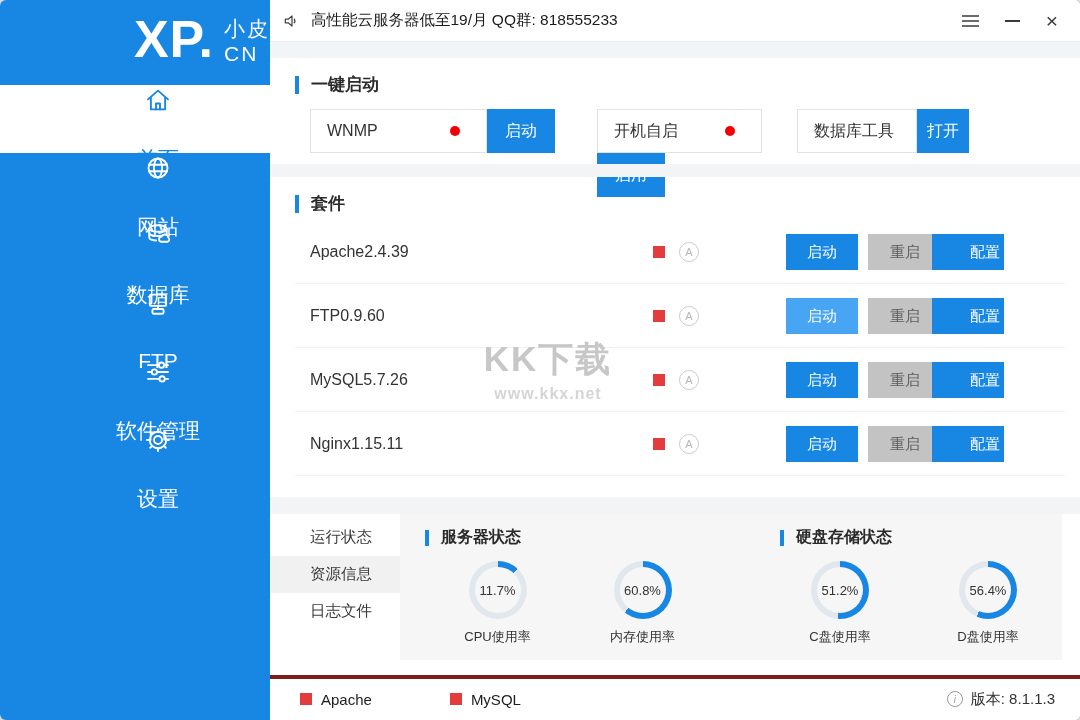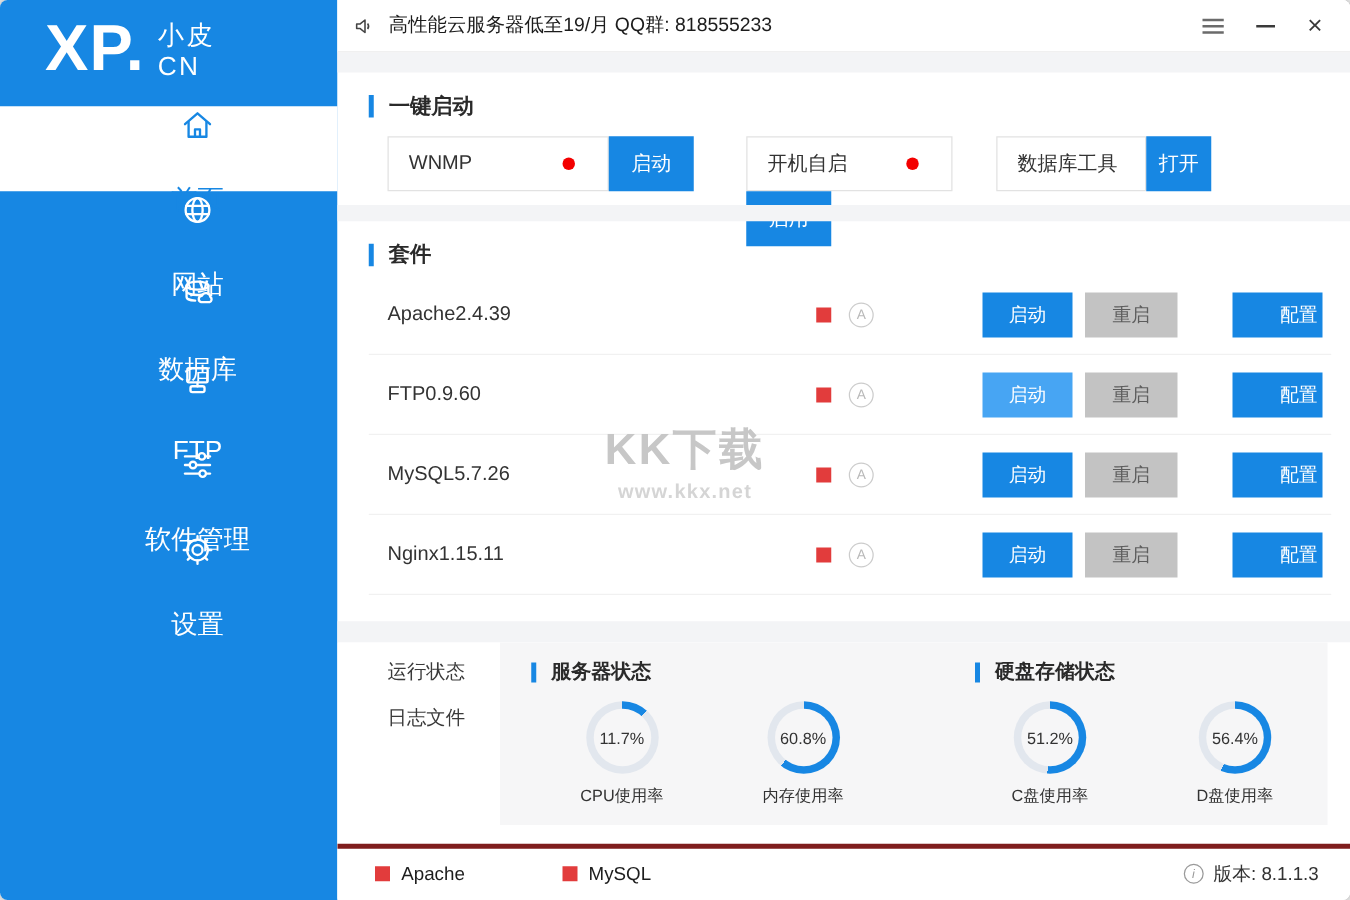--- a/index.html
+++ b/index.html
@@ -2,21 +2,21 @@
 <html><head>
 <meta charset="utf-8">
 <style>
   * { margin:0; padding:0; box-sizing:border-box; }
   html,body { background:#e9e9e9; font-family:"Liberation Sans", sans-serif; }
   .app { position:relative; width:1080px; height:720px; background:#fff; display:flex;
          border-radius:6px; overflow:hidden; box-shadow:0 0 6px rgba(0,0,0,.25); }
 
   
   .sidebar { width:270px; background:#1787e3; color:#fff; flex:none; }
-  .logo { height:78px; display:flex; align-items:center; padding-left:36px; }
+  .logo { height:78px; display:flex; align-items:center; padding-left:36px;justify-content:flex-end; }
   .logo-main { font-size:52px; font-weight:bold; letter-spacing:1px; line-height:1; }
   .logo-sub { margin-left:10px; font-size:21px; line-height:1.2; letter-spacing:2px; margin-top:4px; }
   .menu { margin-top:7px; }
   .menu-item { height:68px; display:flex; align-items:center; padding-left:46px; gap:30px;
                font-size:21px; cursor:pointer;flex-direction:column; }
   .menu-item.active { background:#fff; color:#1787e3; }
   .micon { width:30px; height:30px; flex:none; display:flex; align-items:center; justify-content:center; }
   .micon svg { width:30px; height:30px; stroke:currentColor; fill:none; stroke-width:1.5;
                stroke-linecap:round; stroke-linejoin:round; }
 
@@ -58,21 +58,21 @@
   .suite-row { position:relative; height:64px; border-bottom:1px solid #f1f1f1; margin-right:15px; }
   .suite-name { position:absolute; left:15px; top:50%; transform:translateY(-50%);
                 font-size:16px; color:#333; }
   .st-square { position:absolute; left:358px; top:26px; width:12px; height:12px; background:#e23c3c; }
   .st-circleA { position:absolute; left:384px; top:22px; width:20px; height:20px; border:1.4px solid #ccc;
                 border-radius:50%; color:#b9b9b9; font-size:11px; display:flex; align-items:center; justify-content:center; }
   .row-btn { position:absolute; top:14px; width:72px; height:36px; border:none; font-size:15px;
              color:#fff; background:#1787e3; cursor:pointer; }
   .row-btn.gray { background:#c3c3c3; color:#5d5d5d; width:74px; }
   .row-btn.light { background:#47a5f3; }
-  .p-start { left:491px; } .p-restart { left:573px; } .p-config { left:691px;padding-left:34px; }
+  .p-start { left:491px; } .p-restart { left:573px; } .p-config { left:637px;padding-left:34px; }
 
   
   .status { height:146px; display:flex; flex:none; background:#fff; }
   .tabs { width:130px; flex:none; padding-top:5px; }
   .tab { height:37px; display:flex; align-items:center; padding-left:40px; font-size:15.5px;
          color:#3a3a3a; cursor:pointer; }
   .tab.active { background:#f1f1f2; }
   .panel { flex:1; background:#f6f6f7; margin-right:18px; display:flex; padding-top:13px; }
   .panel-sec { padding-left:25px; }
   .sec-server { width:355px; flex:none; }
@@ -300,20 +300,21 @@
         </div>
 
       </div>
     </div>
 
     <div class="gap gap3"></div>
 
     <div class="status">
       <div class="tabs">
         <div class="tab">运行状态</div>
+        <div class="tab active">资源信息</div>
         <div class="tab">日志文件</div>
       </div>
 
       <div class="panel">
 
         <div class="panel-sec sec-server">
           <div class="section-title">
             <span class="accent"></span>
             <span class="title-text">服务器状态</span>
           </div>

